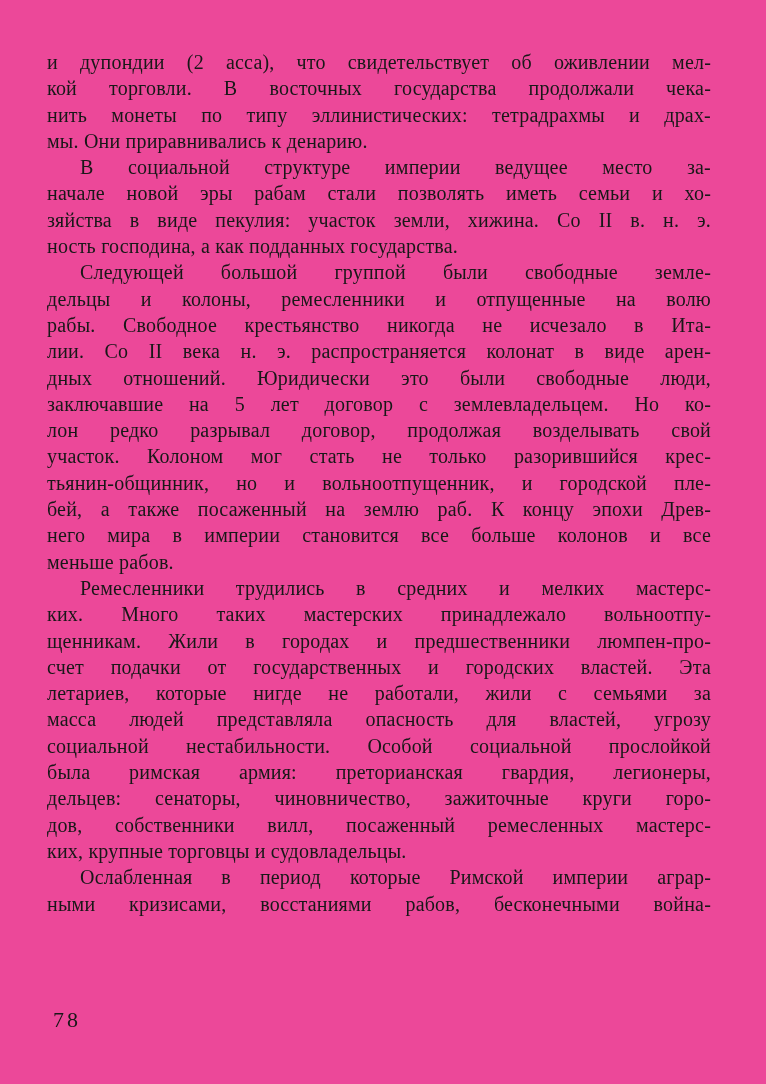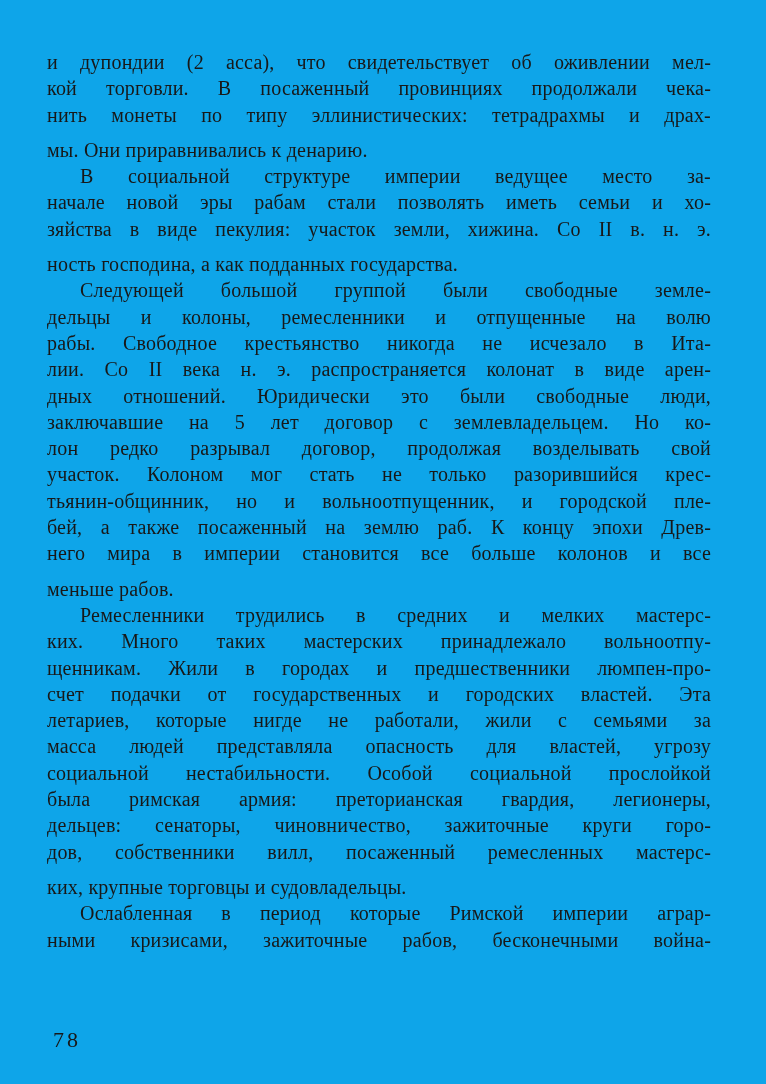--- a/index.html
+++ b/index.html
@@ -4,62 +4,61 @@
 <style>
   html, body {
     margin: 0;
     padding: 0;
     background: #e8e8e8;
   }
   .page {
     position: relative;
     width: 766px;
     height: 1084px;
-    background: #0ea5e9;
+    background: #ec4899;
     font-family: "Liberation Serif", "DejaVu Serif", serif;
     color: #181818;
     overflow: hidden;
   }
   .text-block {
     position: absolute;
     left: 47px;
     top: 49px;
     width: 664px;
   }
   .paragraph { margin: 0; padding: 0; }
   .line {
     font-size: 20px;
     line-height: 26.3px;
     letter-spacing: 0.2px;
     text-align: justify;
     text-align-last: justify;
     white-space: normal;
   }
-  .line.flush { text-align-last: left; margin-top: 9px; }
+  .line.flush { text-align-last: left; }
   .line.indent { text-indent: 33px; }
   .it { }
   .rm { font-style: normal; }
   .page-number {
     position: absolute;
     left: 53px;
     top: 1007px;
     font-size: 22px;
     line-height: 26px;
     letter-spacing: 3px;
-    margin-top: 20px;
   }
 </style>
 </head>
 <body>
 
 <div class="page">
   <div class="text-block">
       <div class="paragraph">
         <div class="line"><span class="rm">и дупондии (2 асса), что свидетельствует об оживлении мел-</span></div>
-        <div class="line"><span class="rm">кой торговли. В посаженный провинциях продолжали чека-</span></div>
+        <div class="line"><span class="rm">кой торговли. В восточных государства продолжали чека-</span></div>
         <div class="line"><span class="rm">нить монеты по типу эллинистических: тетрадрахмы и драх-</span></div>
         <div class="line flush"><span class="rm">мы. Они приравнивались к денарию.</span></div>
       </div>
       <div class="paragraph">
         <div class="line indent"><span class="it">В социальной структуре империи ведущее место за-</span></div>
         <div class="line"><span class="rm">начале новой эры рабам стали позволять иметь семьи и хо-</span></div>
         <div class="line"><span class="rm">зяйства в виде </span><span class="it">пекулия</span><span class="rm">: участок земли, хижина. Со II в. н. э.</span></div>
         <div class="line flush"><span class="rm">ность господина, а как подданных государства.</span></div>
       </div>
       <div class="paragraph">
@@ -84,17 +83,17 @@
         <div class="line"><span class="it">летариев</span><span class="rm">, которые нигде не работали, жили с семьями за</span></div>
         <div class="line"><span class="rm">масса людей представляла опасность для властей, угрозу</span></div>
         <div class="line"><span class="rm">социальной нестабильности. </span><span class="it">Особой социальной прослойкой</span></div>
         <div class="line"><span class="it">была римская армия</span><span class="rm">: преторианская гвардия, легионеры,</span></div>
         <div class="line"><span class="it">дельцев</span><span class="rm">: сенаторы, чиновничество, зажиточные круги горо-</span></div>
         <div class="line"><span class="rm">дов, собственники вилл, посаженный ремесленных мастерс-</span></div>
         <div class="line flush"><span class="rm">ких, крупные торговцы и судовладельцы.</span></div>
       </div>
       <div class="paragraph">
         <div class="line indent"><span class="rm">Ослабленная в период которые Римской империи аграр-</span></div>
-        <div class="line"><span class="rm">ными кризисами, зажиточные рабов, бесконечными война-</span></div>
+        <div class="line"><span class="rm">ными кризисами, восстаниями рабов, бесконечными война-</span></div>
       </div>
     </div>
   <div class="page-number">78</div>
 </div>
 
 </body></html>

